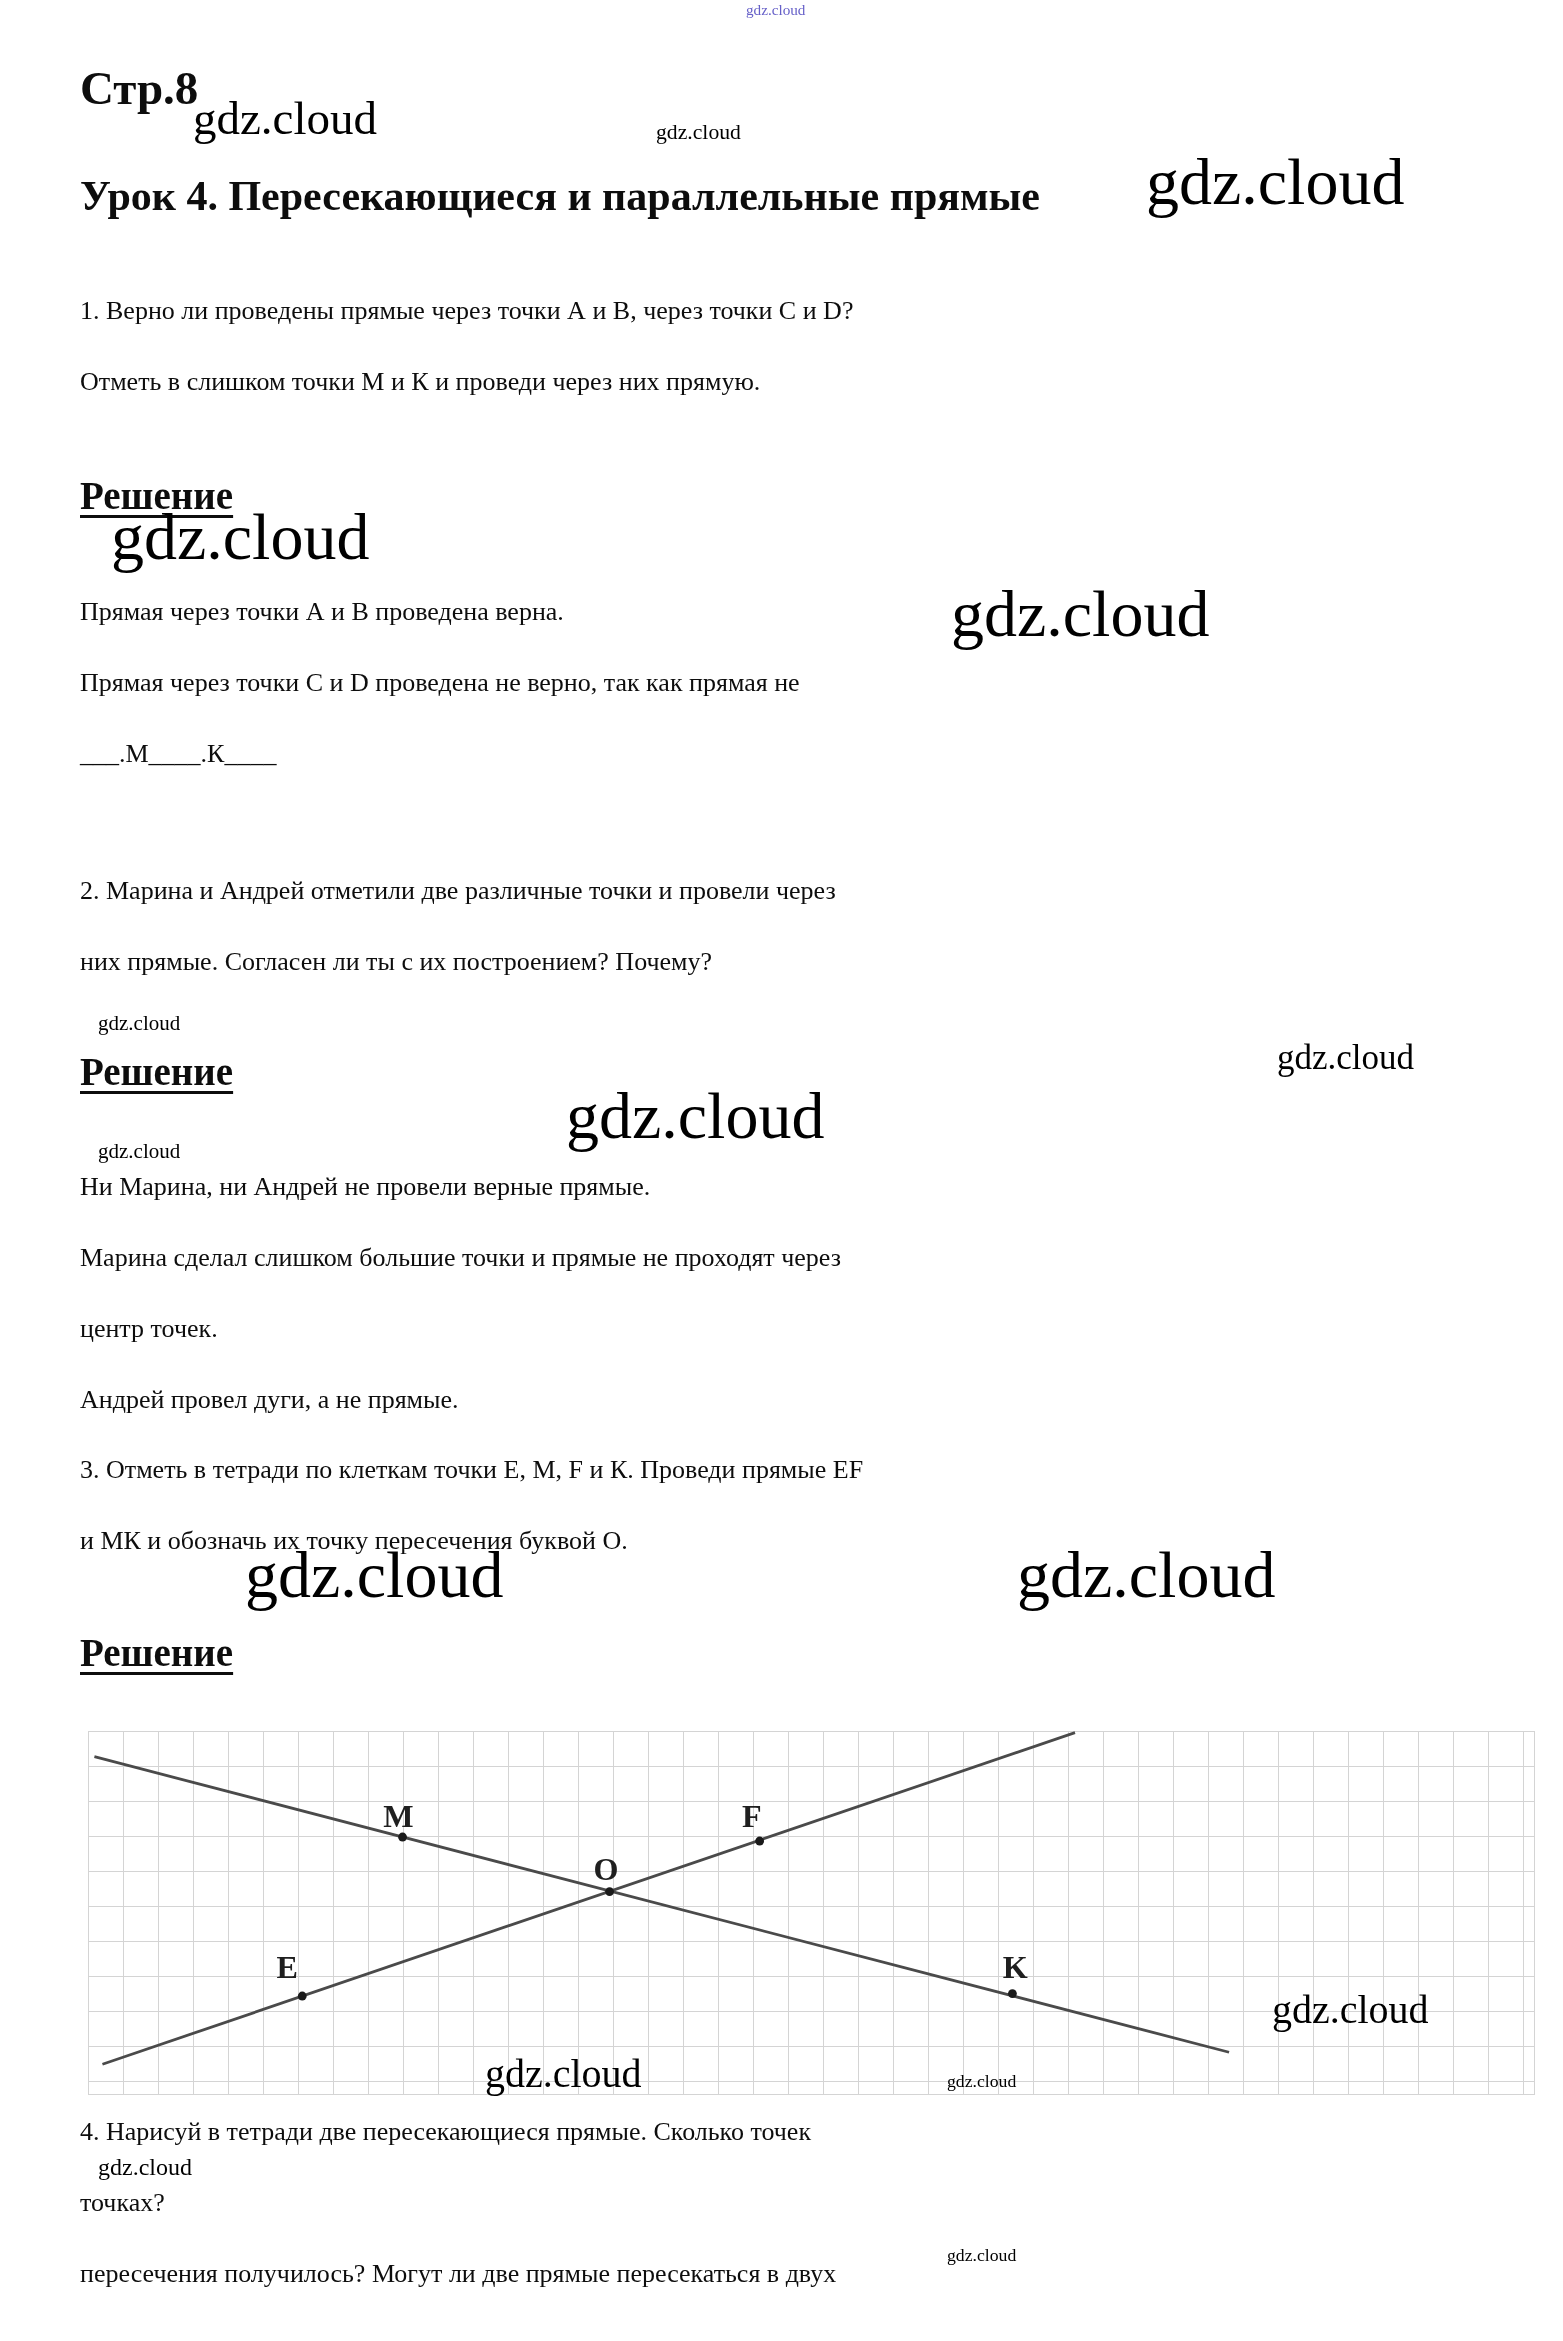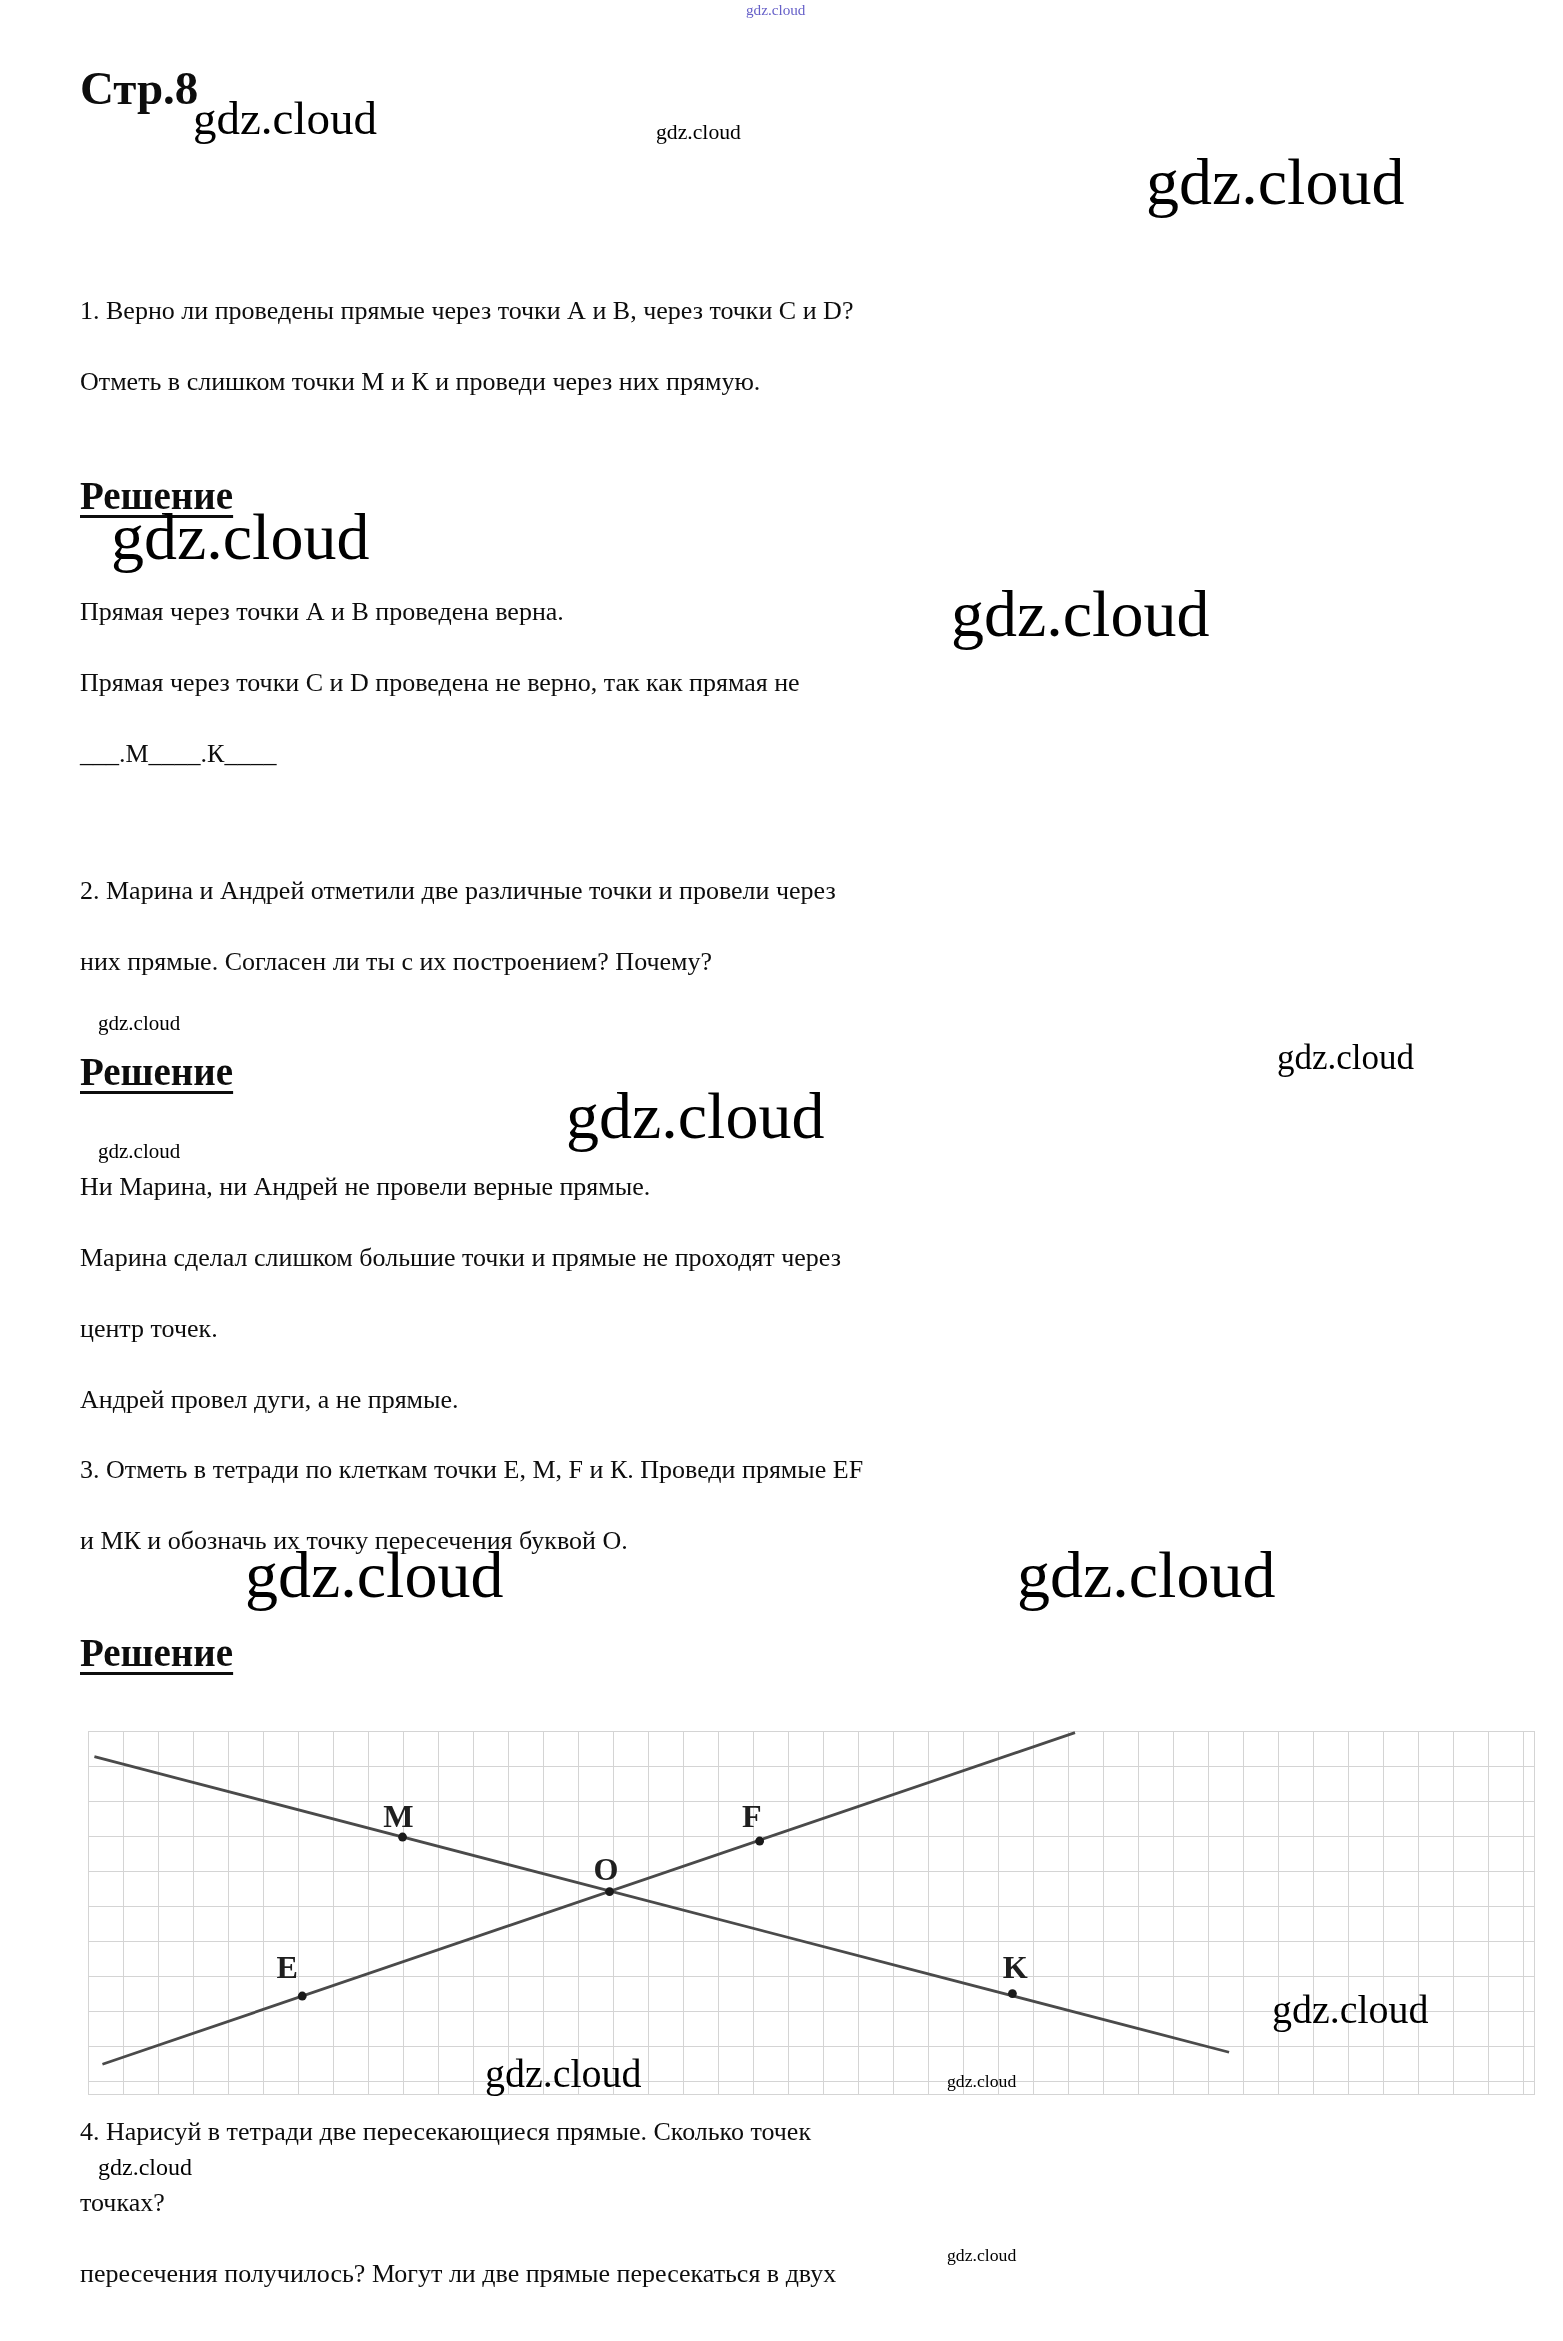--- a/index.html
+++ b/index.html
@@ -79,20 +79,21 @@
     font-weight: 700;
     fill: #1f1f1f;
   }
 </style>
 </head>
 <body>
 
 <div class="page">
 
   <div class="h1">Стр.8</div>
+  <div class="h2">Урок 4. Пересекающиеся и параллельные прямые</div>
 
   <div class="para" style="top:275px">
     <div class="tline">1. Верно ли проведены прямые через точки А и В, через точки С и D?</div>
     <div class="tline">Отметь в слишком точки М и К и проведи через них прямую.</div>
   </div>
 
   <div class="solution-heading" style="top:460px">Решение</div>
 
   <div class="para" style="top:576px">
     <div class="tline">Прямая через точки А и В проведена верна.</div>

